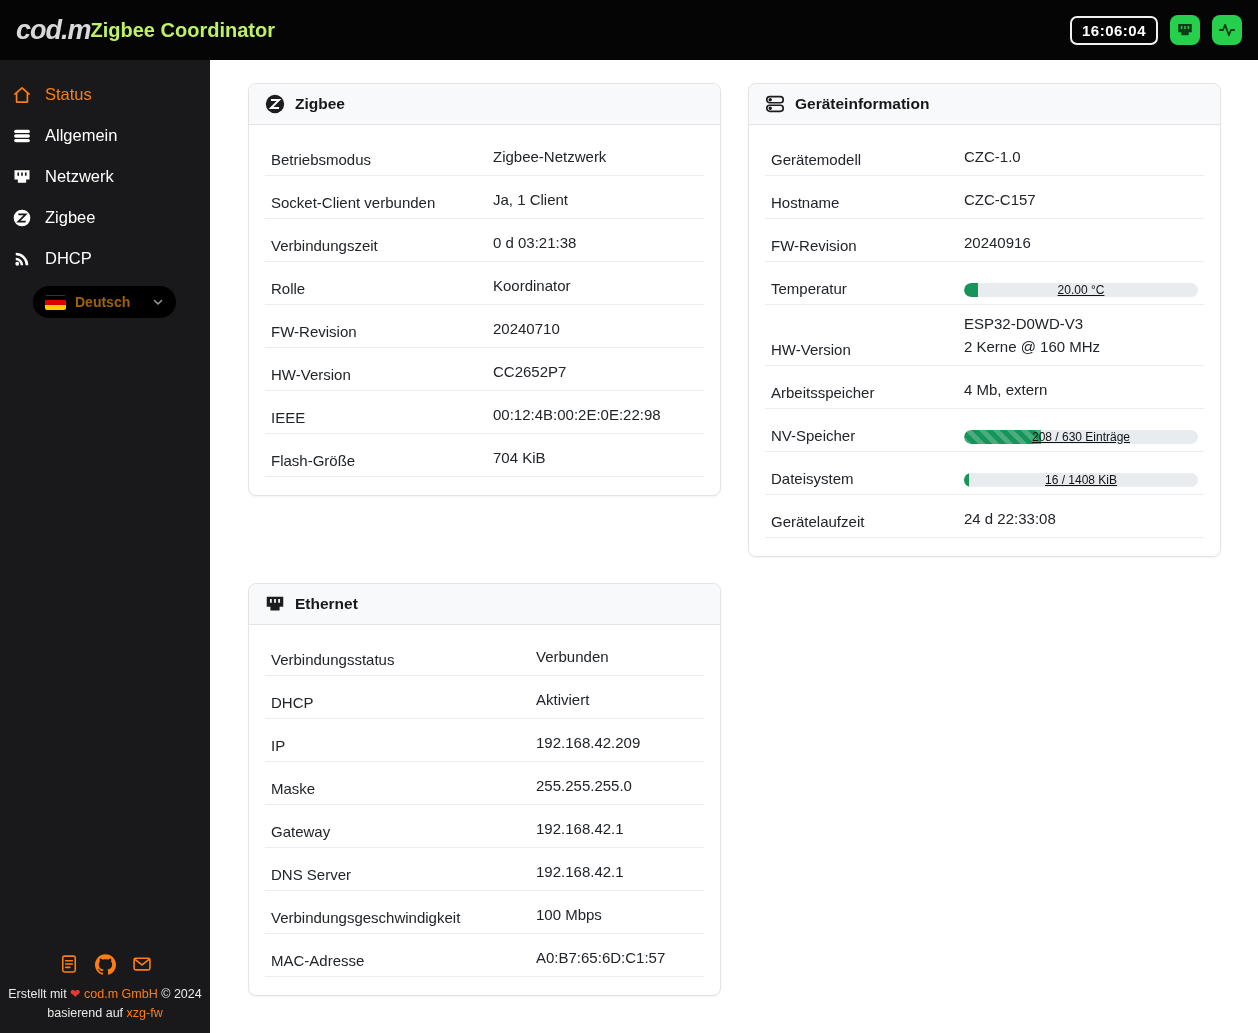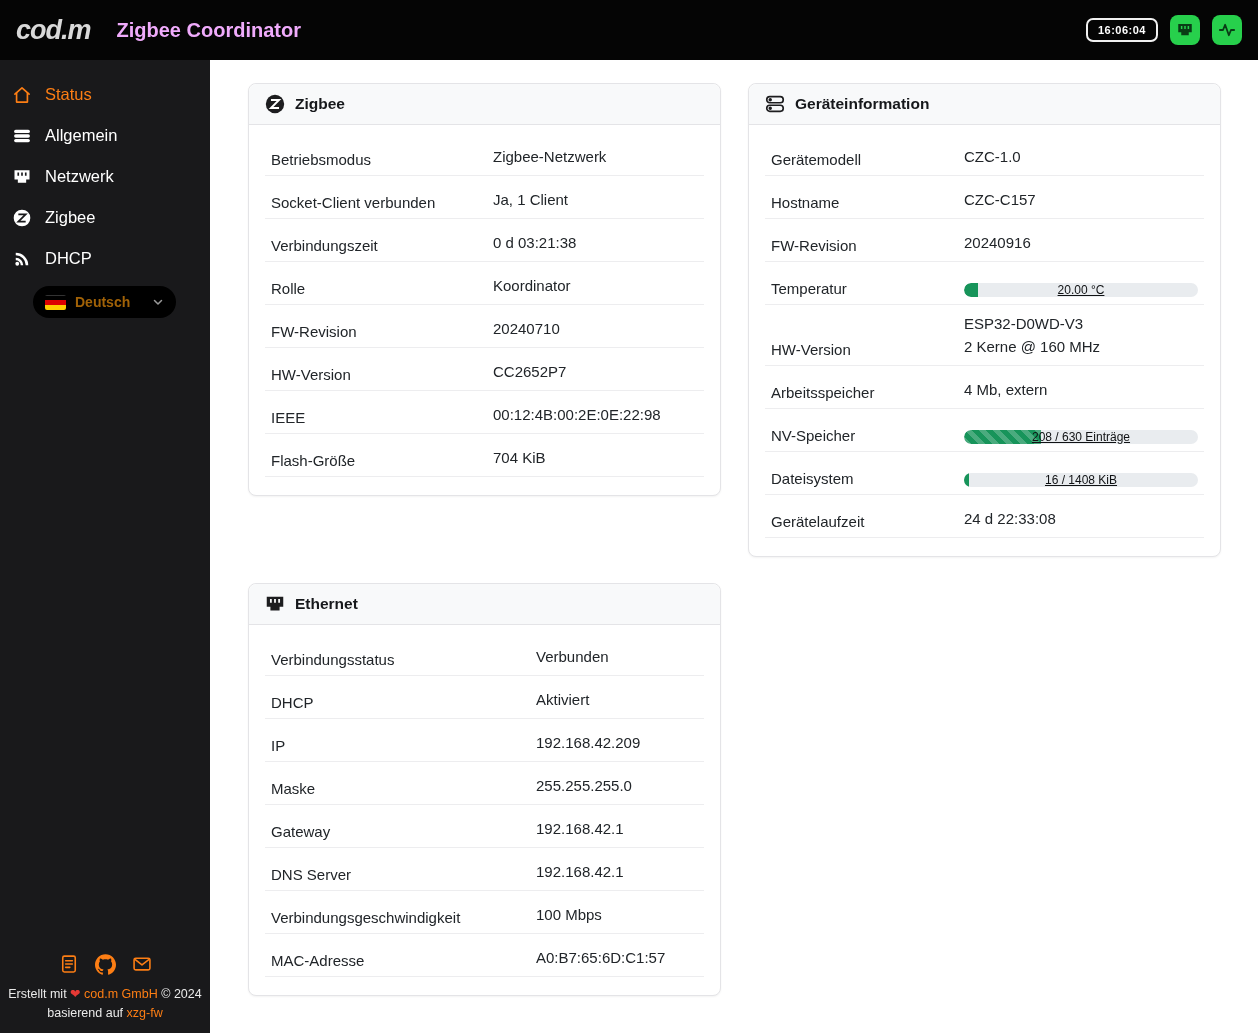--- a/index.html
+++ b/index.html
@@ -19,32 +19,31 @@
     padding: 12px 16px;
   }
   .logo {
     font-style: italic;
     font-weight: bold;
     font-size: 27px;
     color: #d9d9d9;
     letter-spacing: -1px;
   }
   .app-title {
-    color: #f0abfc;
+    color: #bef264;
     font-size: 20px;
     font-weight: 600;
-    margin-left: 26px;
   }
   .topbar-right { margin-left: auto; display: flex; align-items: center; gap: 12px; }
   .clock {
     border: 2px solid #f1f1f1;
     border-radius: 7px;
     color: #ffffff;
     font-weight: bold;
-    font-size: 11px;
+    font-size: 15px;
     padding: 4px 10px;
     letter-spacing: .5px;
   }
   .ind-btn {
     width: 30px; height: 30px;
     border-radius: 8px;
     border: none;
     background: var(--indicator, #27d04c);
     display: flex; align-items: center; justify-content: center;
     color: #0a3c16;

